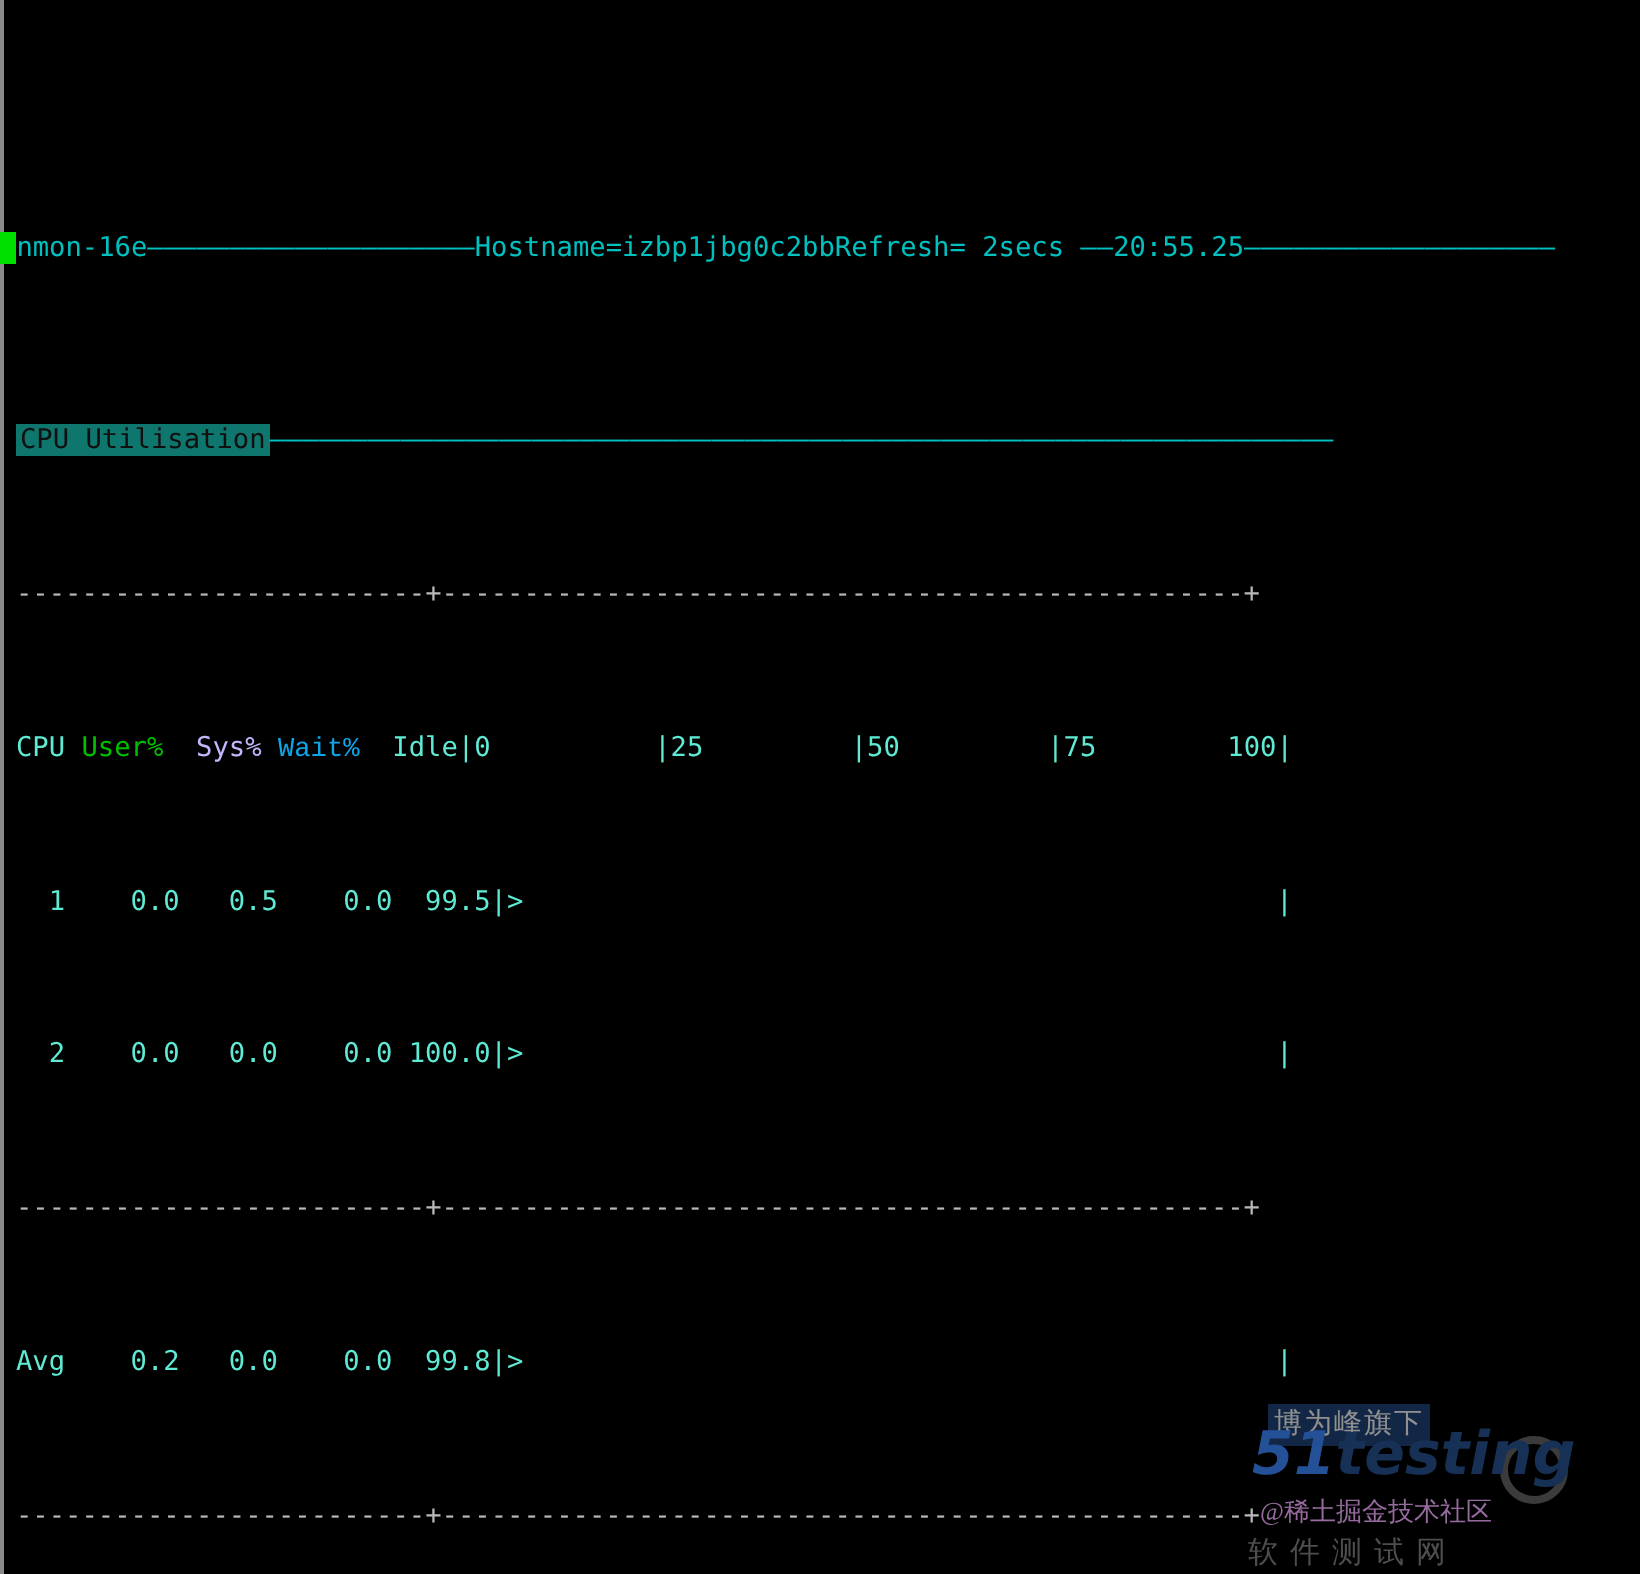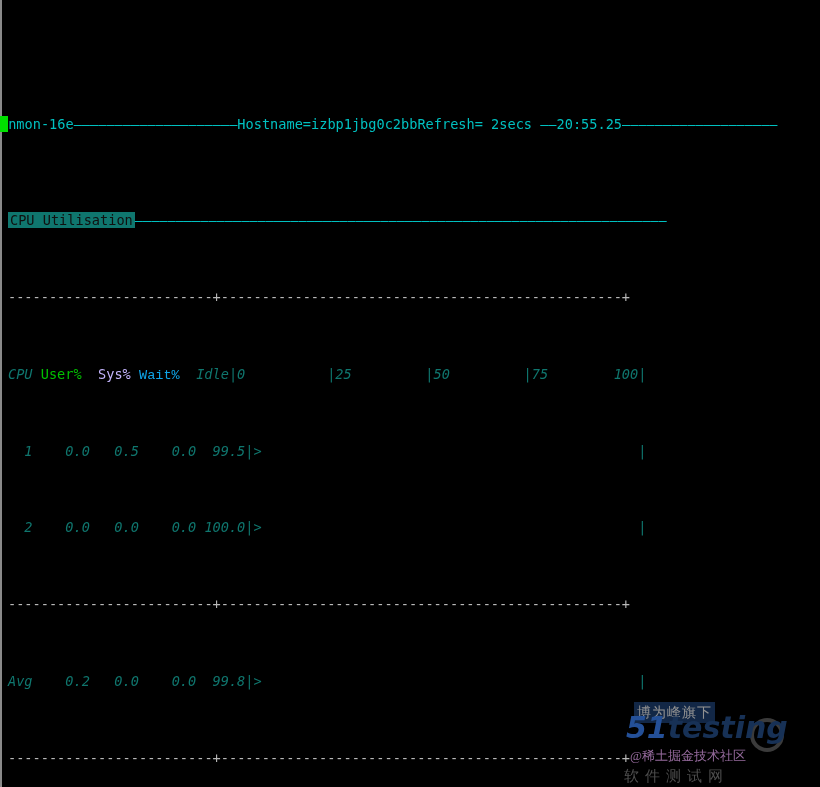--- a/index.html
+++ b/index.html
@@ -37,21 +37,21 @@
     background: #8a8a8a;
   }
   .row {
     position: relative;
     height: 19.2px;
     white-space: pre;
     padding-left: 8px;
     box-sizing: border-box;
   }
   
-  .c-white  { color: #0f766e; font-style: italic; }
+  .c-white  { color: #5eead4; }
   .c-green  { color: #00c000; }
   .c-red    { color: #c4b5fd; }
   .c-blue   { color: #0ea5e9; font-family: Liberation Mono, monospace; }
   .c-cyan   { color: #00c0c0; }
   .c-dim    { color: #b8b8b8; }
 
   
   .chip {
     background: #0f766e;
     color: #101010;

